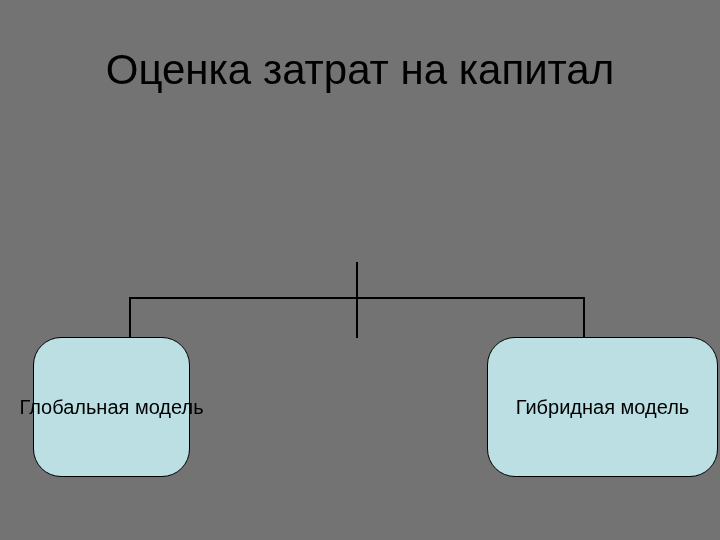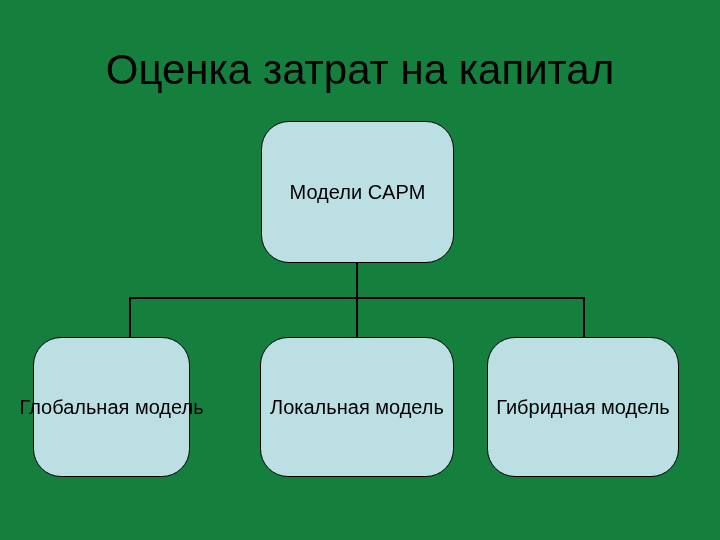--- a/index.html
+++ b/index.html
@@ -8,21 +8,21 @@
     width: 720px;
     height: 540px;
     background: #ffffff;
     font-family: "Liberation Sans", sans-serif;
     overflow: hidden;
   }
   .slide {
     position: relative;
     width: 720px;
     height: 540px;
-    background: #15803d;
+    background: #737373;
   }
   .title {
     position: absolute;
     left: 0;
     top: 48px;
     width: 720px;
     margin: 0;
     text-align: center;
     font-size: 42px;
     font-weight: 400;
@@ -44,21 +44,21 @@
   }
   .node .label {
     font-size: 20px;
     color: #000000;
     white-space: nowrap;
     text-align: center;
   }
   .node-root  { left: 261px; top: 121px; width: 193px; height: 142px; }
   .node-left  { left: 33px;  top: 337px; width: 157px; height: 140px; }
   .node-mid   { left: 260px; top: 337px; width: 194px; height: 140px; }
-  .node-right { left: 487px; top: 337px; width: 192px; height: 140px; }
+  .node-right { left: 487px; top: 337px; width: 231px; height: 140px; }
   .connector {
     position: absolute;
     background: var(--connector-color, #000000);
     z-index: 1;
   }
   .conn-stem   { left: 356px; top: 262px; width: 2px;   height: 76px; }
   .conn-hbar   { left: 129px; top: 297px; width: 456px; height: 2px; }
   .conn-left   { left: 129px; top: 297px; width: 2px;   height: 41px; }
   .conn-right  { left: 583px; top: 297px; width: 2px;   height: 41px; }
 </style>
@@ -67,29 +67,23 @@
 
 <div class="slide">
 
   <h1 class="title">Оценка затрат на капитал</h1>
 
   <div class="connector conn-stem"></div>
   <div class="connector conn-hbar"></div>
   <div class="connector conn-left"></div>
   <div class="connector conn-right"></div>
 
-  <div class="node node-root">
-    <span class="label">Модели CAPM</span>
-  </div>
 
   <div class="node node-left">
     <span class="label">Глобальная модель</span>
   </div>
 
-  <div class="node node-mid">
-    <span class="label">Локальная модель</span>
-  </div>
 
   <div class="node node-right">
     <span class="label">Гибридная модель</span>
   </div>
 
 </div>
 
 </body></html>

